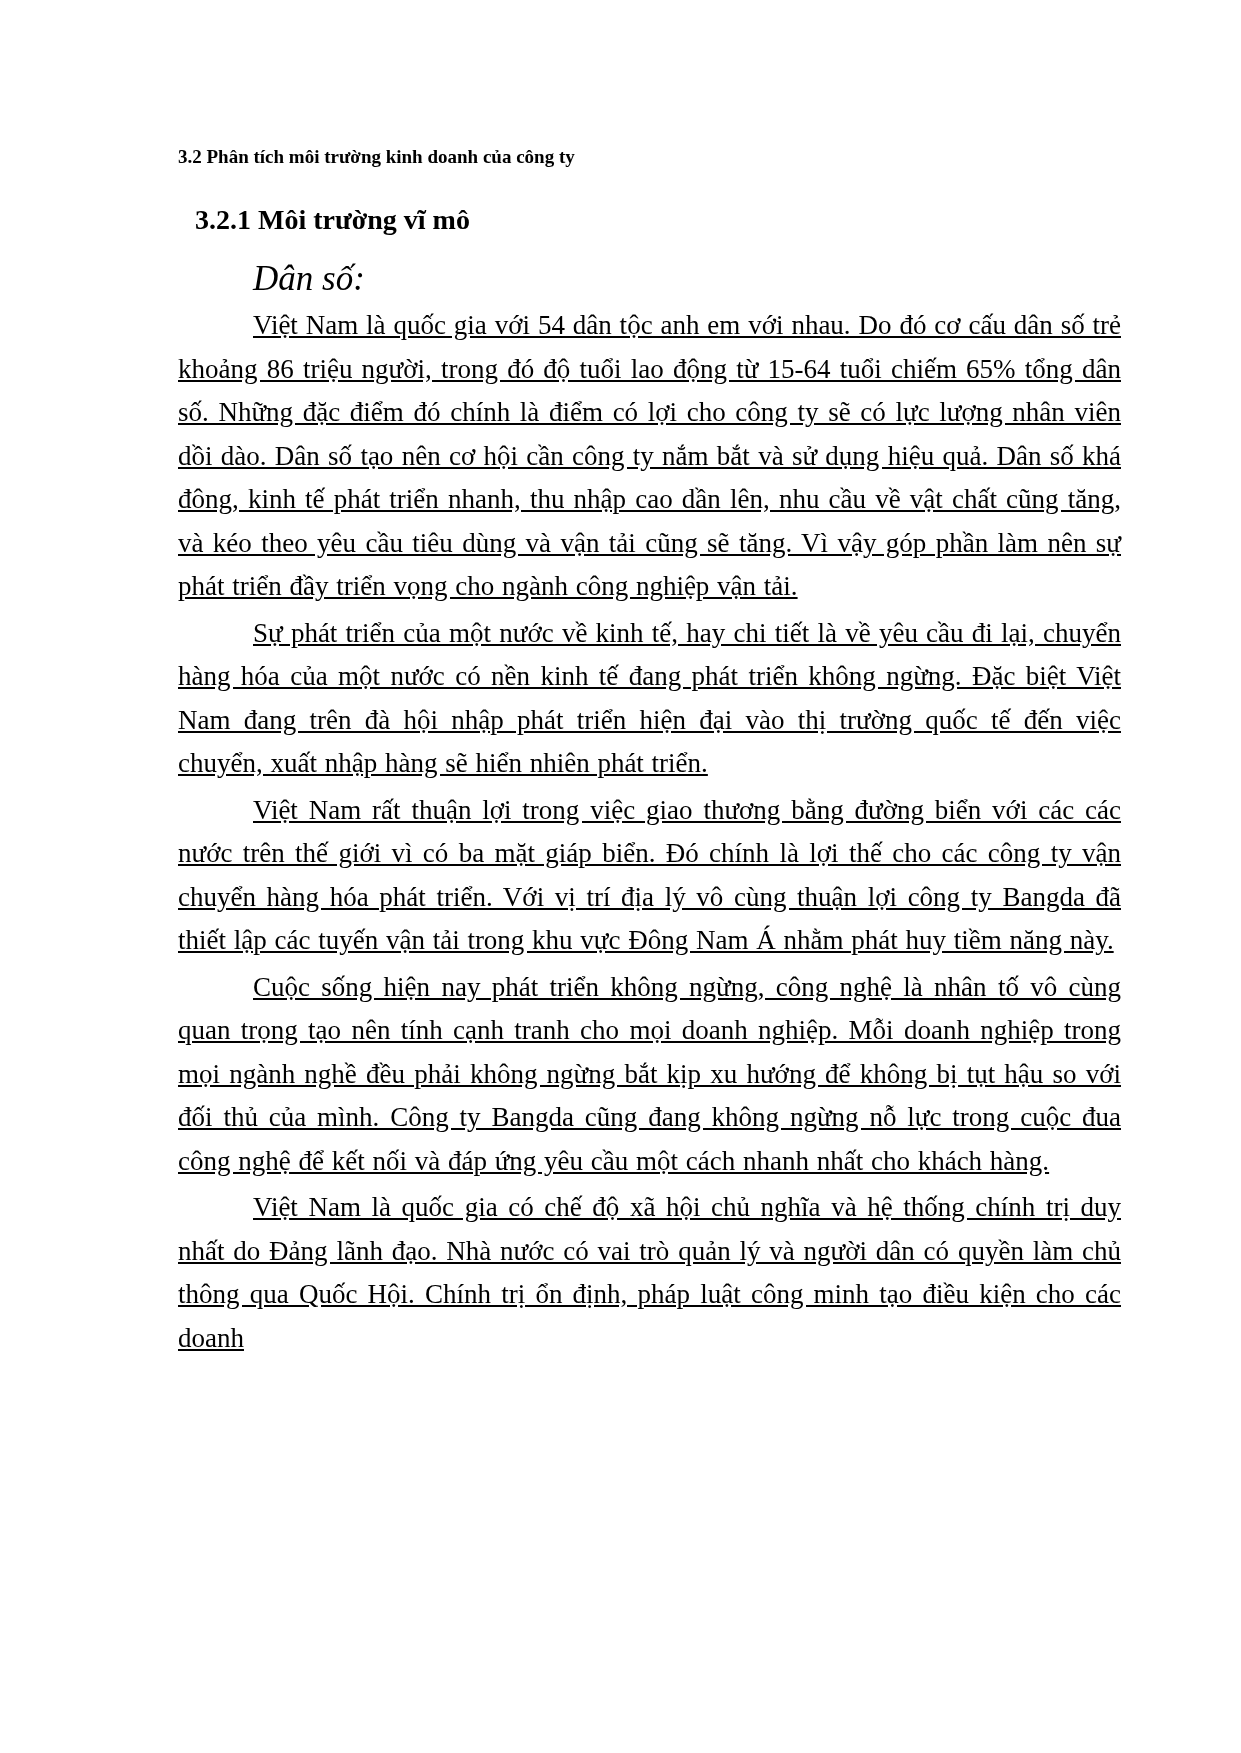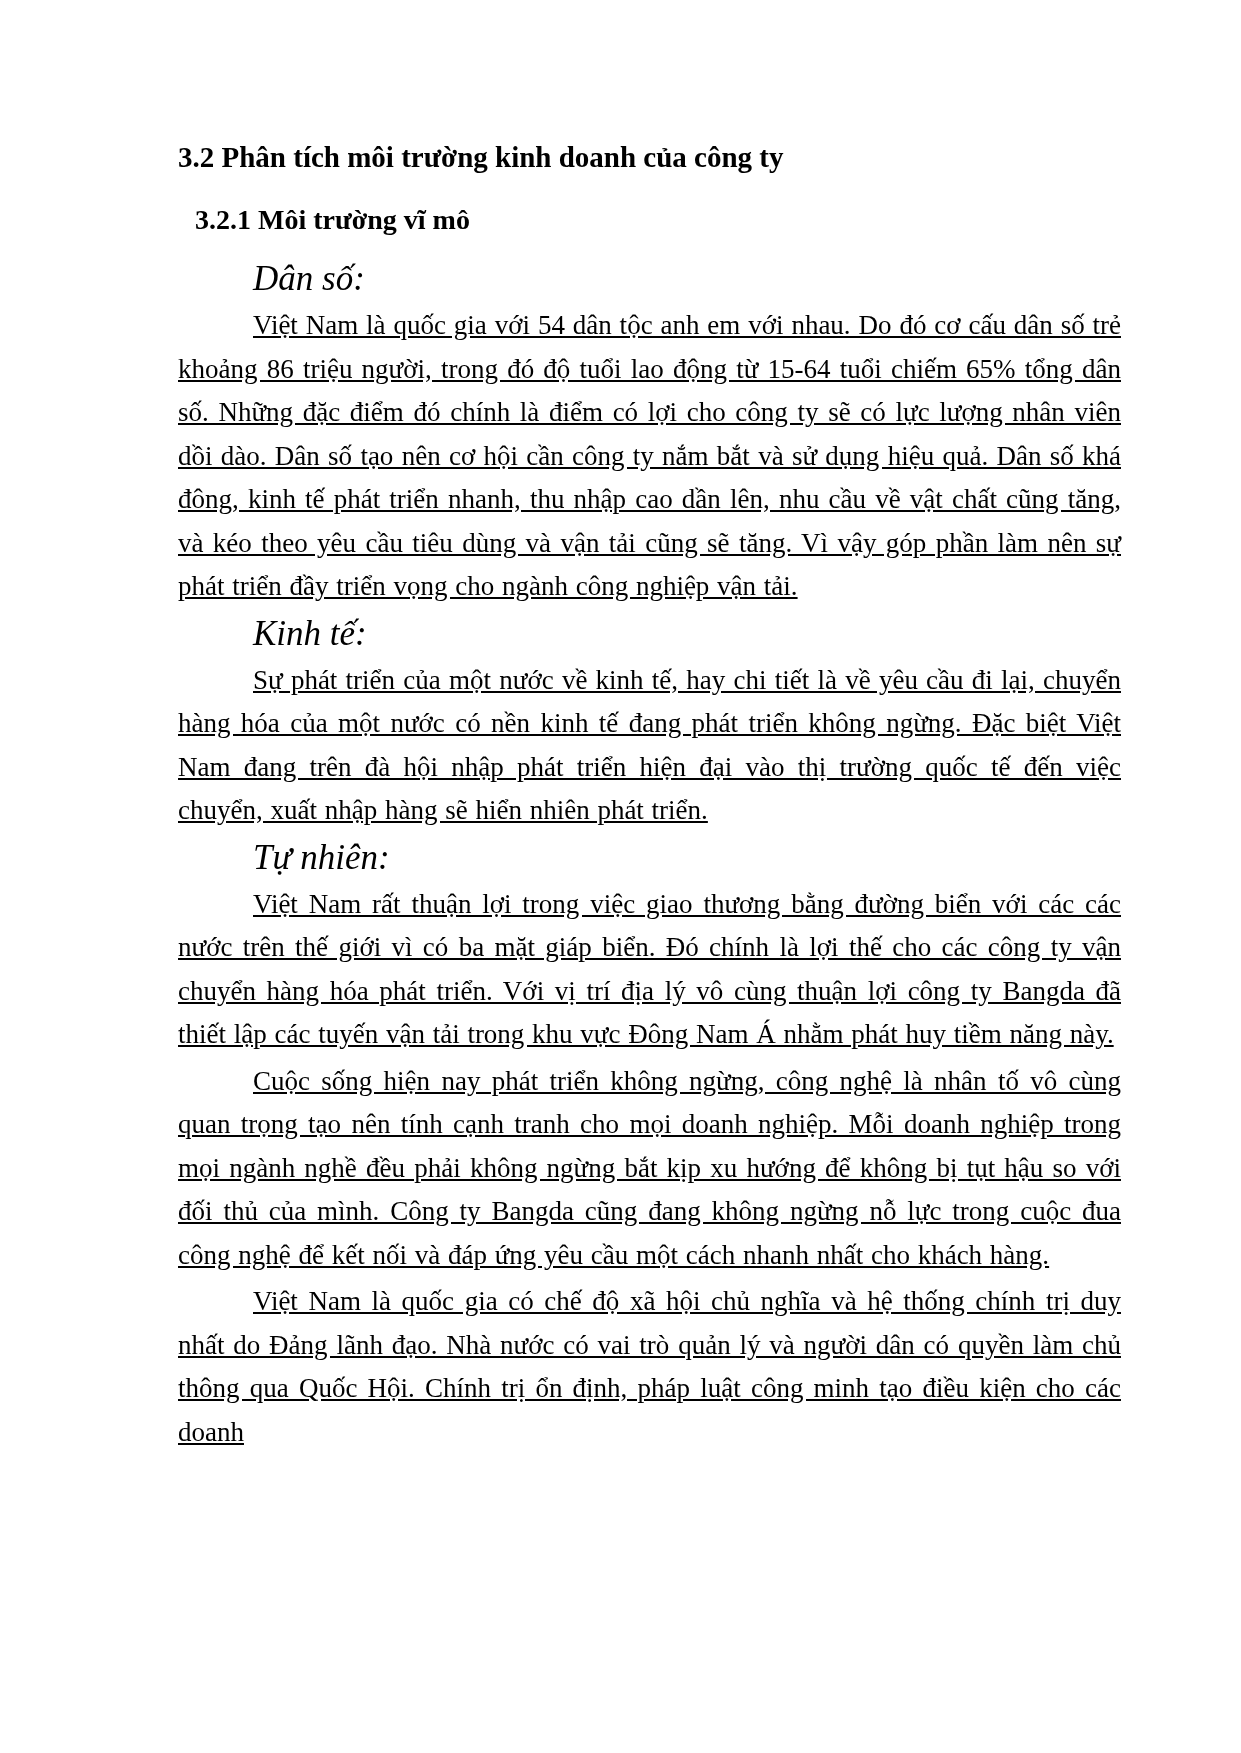--- a/index.html
+++ b/index.html
@@ -12,21 +12,21 @@
     width: 1241px;
     height: 1753px;
     background: #ffffff;
     color: #000000;
     font-family: "Liberation Serif", "DejaVu Serif", serif;
     overflow: hidden;
     box-sizing: border-box;
     padding: 138px 120px 0 178px;
   }
   .h1 {
-    font-size: 29px;
+    font-size: 19px;
     line-height: 38px;
     font-weight: bold;
     margin: 0 0 26px 0;
   }
   .h2 {
     font-size: 28px;
     line-height: 35px;
     font-weight: bold;
     margin: 0 0 20px 17px;
   }
@@ -53,26 +53,24 @@
 <div class="page">
   <div class="h1">3.2 Phân tích môi trường kinh doanh của công ty</div>
   <div class="h2">3.2.1 Môi trường vĩ mô</div>
 
   <div>
     <div class="section-label">Dân số:</div>
     <p class="body-para">Việt Nam là quốc gia với 54 dân tộc anh em với nhau. Do đó cơ cấu dân số trẻ khoảng 86 triệu người, trong đó độ tuổi lao động từ 15-64 tuổi chiếm 65% tổng dân số. Những đặc điểm đó chính là điểm có lợi cho công ty sẽ có lực lượng nhân viên dồi dào. Dân số tạo nên cơ hội cần công ty nắm bắt và sử dụng hiệu quả. Dân số khá đông, kinh tế phát triển nhanh, thu nhập cao dần lên, nhu cầu về vật chất cũng tăng, và kéo theo yêu cầu tiêu dùng và vận tải cũng sẽ tăng. Vì vậy góp phần làm nên sự phát triển đầy triển vọng cho ngành công nghiệp vận tải.</p>
   </div>
 
   <div>
-    <div class="section-label">Kinh tế:</div>
     <p class="body-para">Sự phát triển của một nước về kinh tế, hay chi tiết là về yêu cầu đi lại, chuyển hàng hóa của một nước có nền kinh tế đang phát triển không ngừng. Đặc biệt Việt Nam đang trên đà hội nhập phát triển hiện đại vào thị trường quốc tế đến việc chuyển, xuất nhập hàng sẽ hiển nhiên phát triển.</p>
   </div>
 
   <div>
-    <div class="section-label">Tự nhiên:</div>
     <p class="body-para">Việt Nam rất thuận lợi trong việc giao thương bằng đường biển với các các nước trên thế giới vì có ba mặt giáp biển. Đó chính là lợi thế cho các công ty vận chuyển hàng hóa phát triển. Với vị trí địa lý vô cùng thuận lợi công ty Bangda đã thiết lập các tuyến vận tải trong khu vực Đông Nam Á nhằm phát huy tiềm năng này.</p>
   </div>
 
   <div>
     <p class="body-para">Cuộc sống hiện nay phát triển không ngừng, công nghệ là nhân tố vô cùng quan trọng tạo nên tính cạnh tranh cho mọi doanh nghiệp. Mỗi doanh nghiệp trong mọi ngành nghề đều phải không ngừng bắt kịp xu hướng để không bị tụt hậu so với đối thủ của mình. Công ty Bangda cũng đang không ngừng nỗ lực trong cuộc đua công nghệ để kết nối và đáp ứng yêu cầu một cách nhanh nhất cho khách hàng.</p>
   </div>
 
   <div>
     <p class="body-para">Việt Nam là quốc gia có chế độ xã hội chủ nghĩa và hệ thống chính trị duy nhất do Đảng lãnh đạo. Nhà nước có vai trò quản lý và người dân có quyền làm chủ thông qua Quốc Hội. Chính trị ổn định, pháp luật công minh tạo điều kiện cho các doanh</p>
   </div>

